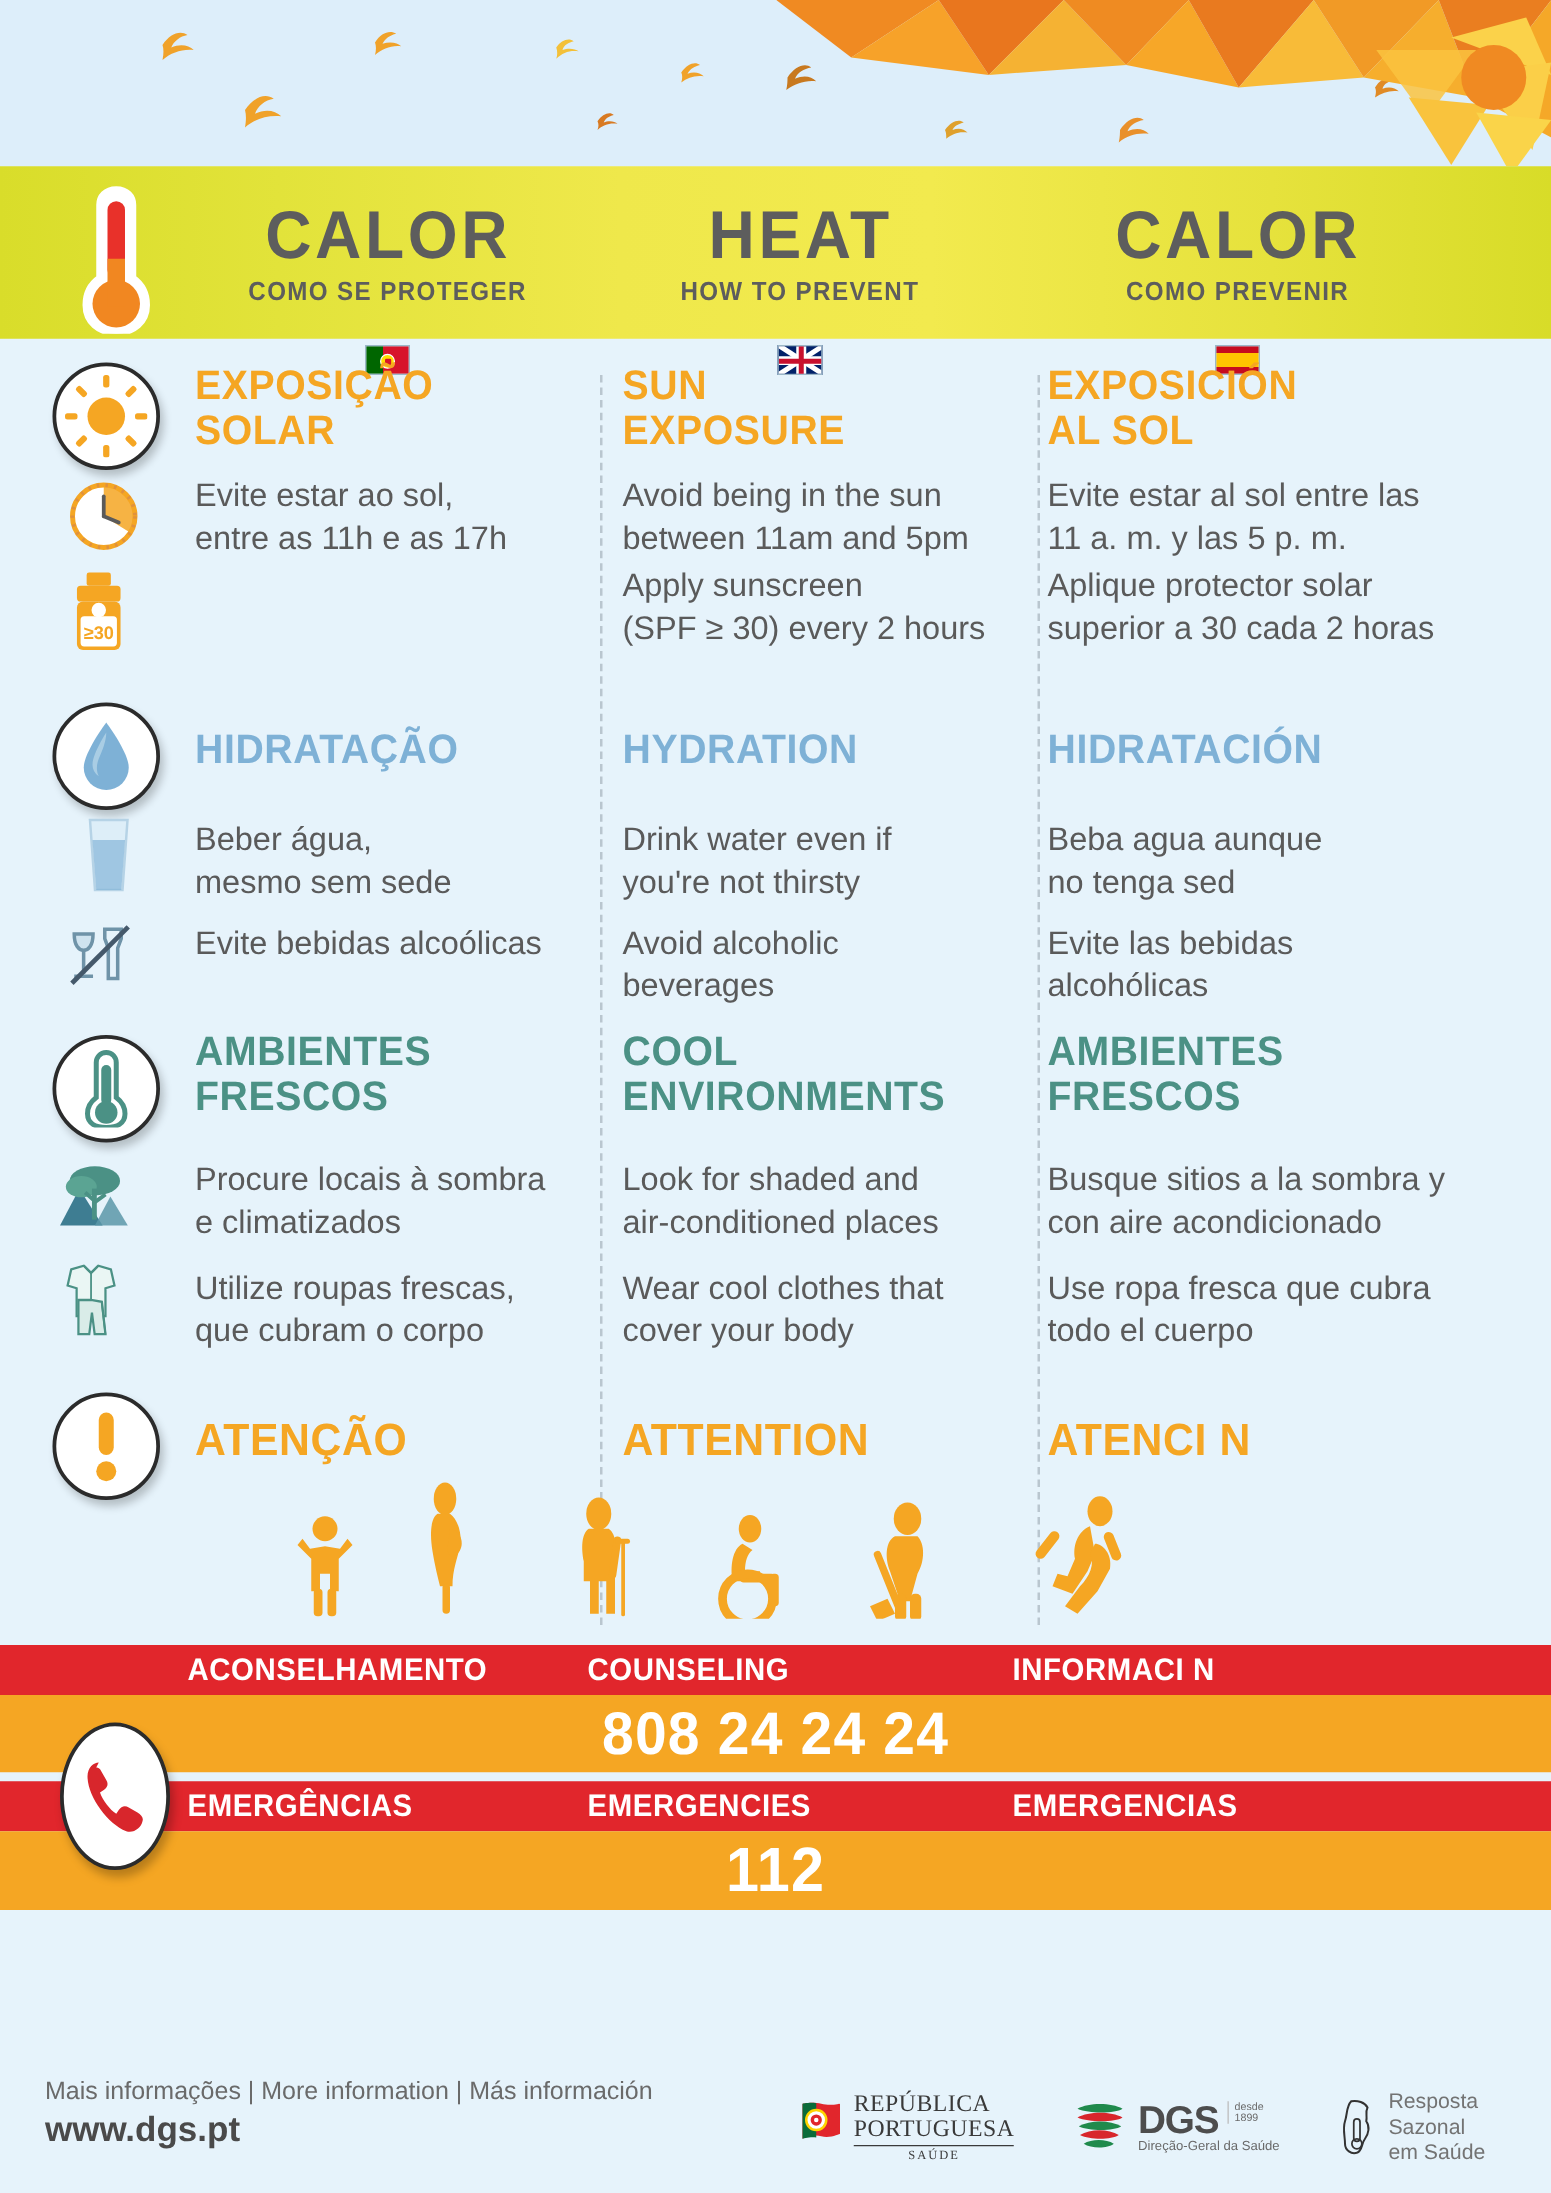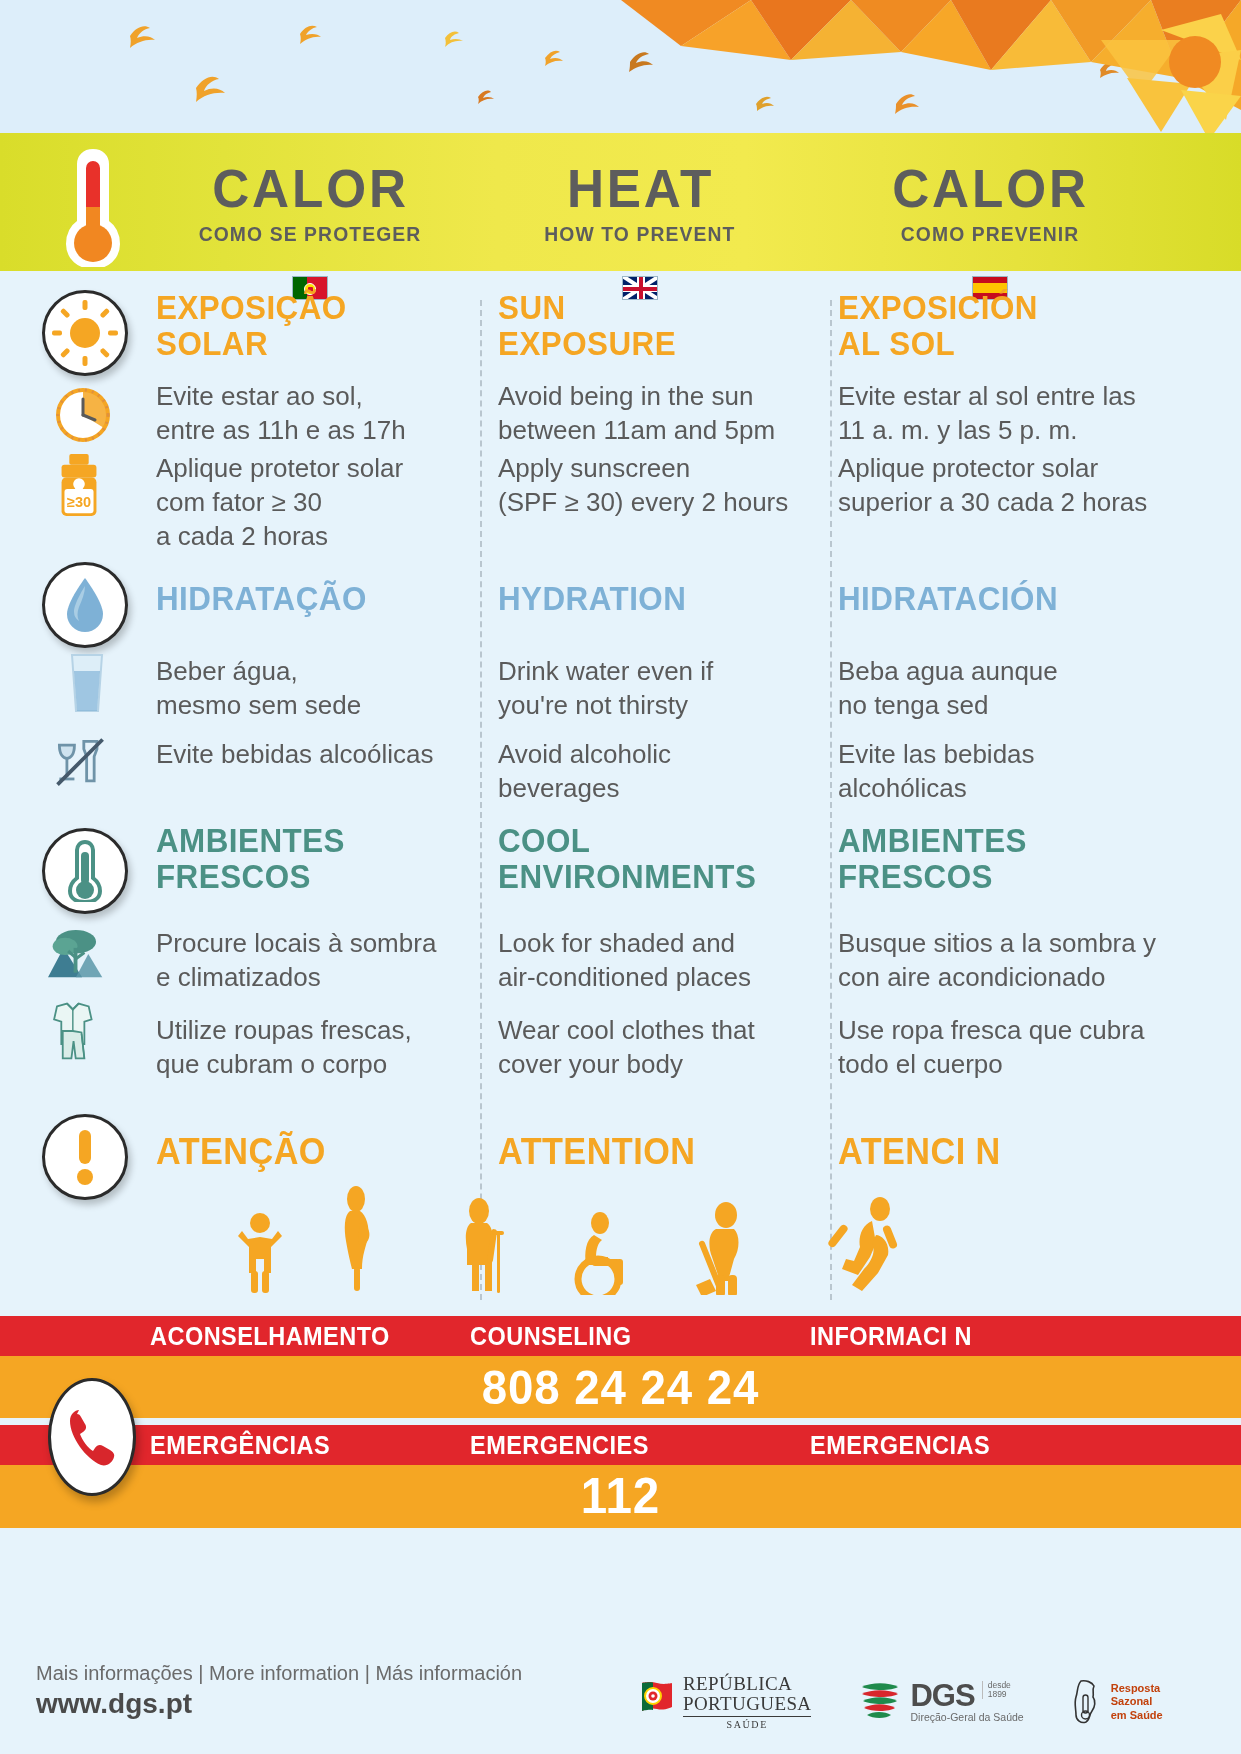--- a/index.html
+++ b/index.html
@@ -57,21 +57,21 @@
   .flag-es{background:linear-gradient(180deg,#c60b1e 0 25%,#ffc400 25% 75%,#c60b1e 75% 100%);}
 
   
   .content{position:absolute;left:0;top:300px;width:1241px;height:1000px;}
   .badge{
     position:absolute;width:86px;height:86px;border-radius:50%;
     background:#fff;border:3px solid #2b2b2b;box-sizing:border-box;
     display:flex;align-items:center;justify-content:center;
     box-shadow:3px 5px 7px rgba(0,0,0,.22);
   }
-  .small-ico{position:absolute;width:62px;height:62px;display:flex;align-items:center;justify-content:center;}
+  .small-ico{position:absolute;width:62px;height:62px;display:flex;justify-content:center;}
 
   .cols{position:absolute;left:150px;top:0;width:1040px;height:1000px;display:flex;}
   .col{position:relative;}
   .c1{flex:0 0 320px;}
   .c2{flex:0 0 340px;padding-left:22px;box-sizing:border-box;}
   .c3{flex:0 0 360px;padding-left:22px;box-sizing:border-box;}
   .divider{
     position:absolute;top:0;width:0;height:1000px;
     border-left:2px dashed #b9c6cf;
   }
@@ -123,21 +123,21 @@
   .foot-line{position:absolute;left:36px;top:14px;font-size:20px;color:#6a6a6a;}
   .foot-url{position:absolute;left:36px;top:40px;font-size:28px;font-weight:700;color:#4a4a4a;}
   .logos{position:absolute;left:640px;top:4px;width:580px;height:100px;display:flex;align-items:center;gap:48px;}
   .logo{display:flex;align-items:center;gap:9px;}
   .rp-text{font-family:"Liberation Serif",serif;font-size:19px;line-height:1.05;color:#3a3a3a;letter-spacing:.4px;}
   .rp-rule{border-top:1.3px solid #3a3a3a;margin:3px 0 2px;}
   .rp-saude{font-family:"Liberation Serif",serif;font-size:10px;letter-spacing:1.6px;color:#3a3a3a;text-align:center;}
   .dgs-text{font-weight:700;font-size:31px;color:#4d4d4d;letter-spacing:-1px;line-height:.95;}
   .dgs-sub{font-size:10.5px;color:#6a6a6a;margin-top:1px;}
   .dgs-since{font-size:8.5px;color:#6a6a6a;line-height:1.05;border-left:1px solid #bbb;padding-left:5px;}
-  .rs-text{font-weight:700;font-size:11px;color:#c2410c;line-height:1.22;}
+  .rs-text{font-weight:400;font-size:17px;color:#737373;line-height:1.22;}
 </style>
 </head>
 <body>
 
 <div class="poster">
 
   <div class="top-band">
     <svg class="birds" viewBox="0 0 1241 133">
       <g fill="#f0a22a">
         <path d="M130 36c6-9 14-12 20-8-6 1-11 5-13 10 7-3 14-2 18 2-9-1-18 2-25 8 1-5 1-9 0-12z"></path>
@@ -330,25 +330,20 @@
 
       <div class="col c1">
         <div class="head sun abs" style="left:6px;top:-10px;">
           <div>EXPOSIÇÃO</div>
           <div>SOLAR</div>
         </div>
         <div class="body-txt abs" style="left:6px;top:80px;">
           <div>Evite estar ao sol,</div>
           <div>entre as 11h e as 17h</div>
         </div>
-        <div class="body-txt abs" style="left:6px;top:152px;">
-          <div>Aplique protetor solar</div>
-          <div>com fator ≥ 30</div>
-          <div>a cada 2 horas</div>
-        </div>
 
         <div class="head hyd abs" style="left:6px;top:281px;">
           <div>HIDRATAÇÃO</div>
         </div>
         <div class="body-txt abs" style="left:6px;top:355px;">
           <div>Beber água,</div>
           <div>mesmo sem sede</div>
         </div>
         <div class="body-txt abs" style="left:6px;top:438px;">
           <div>Evite bebidas alcoólicas</div>

